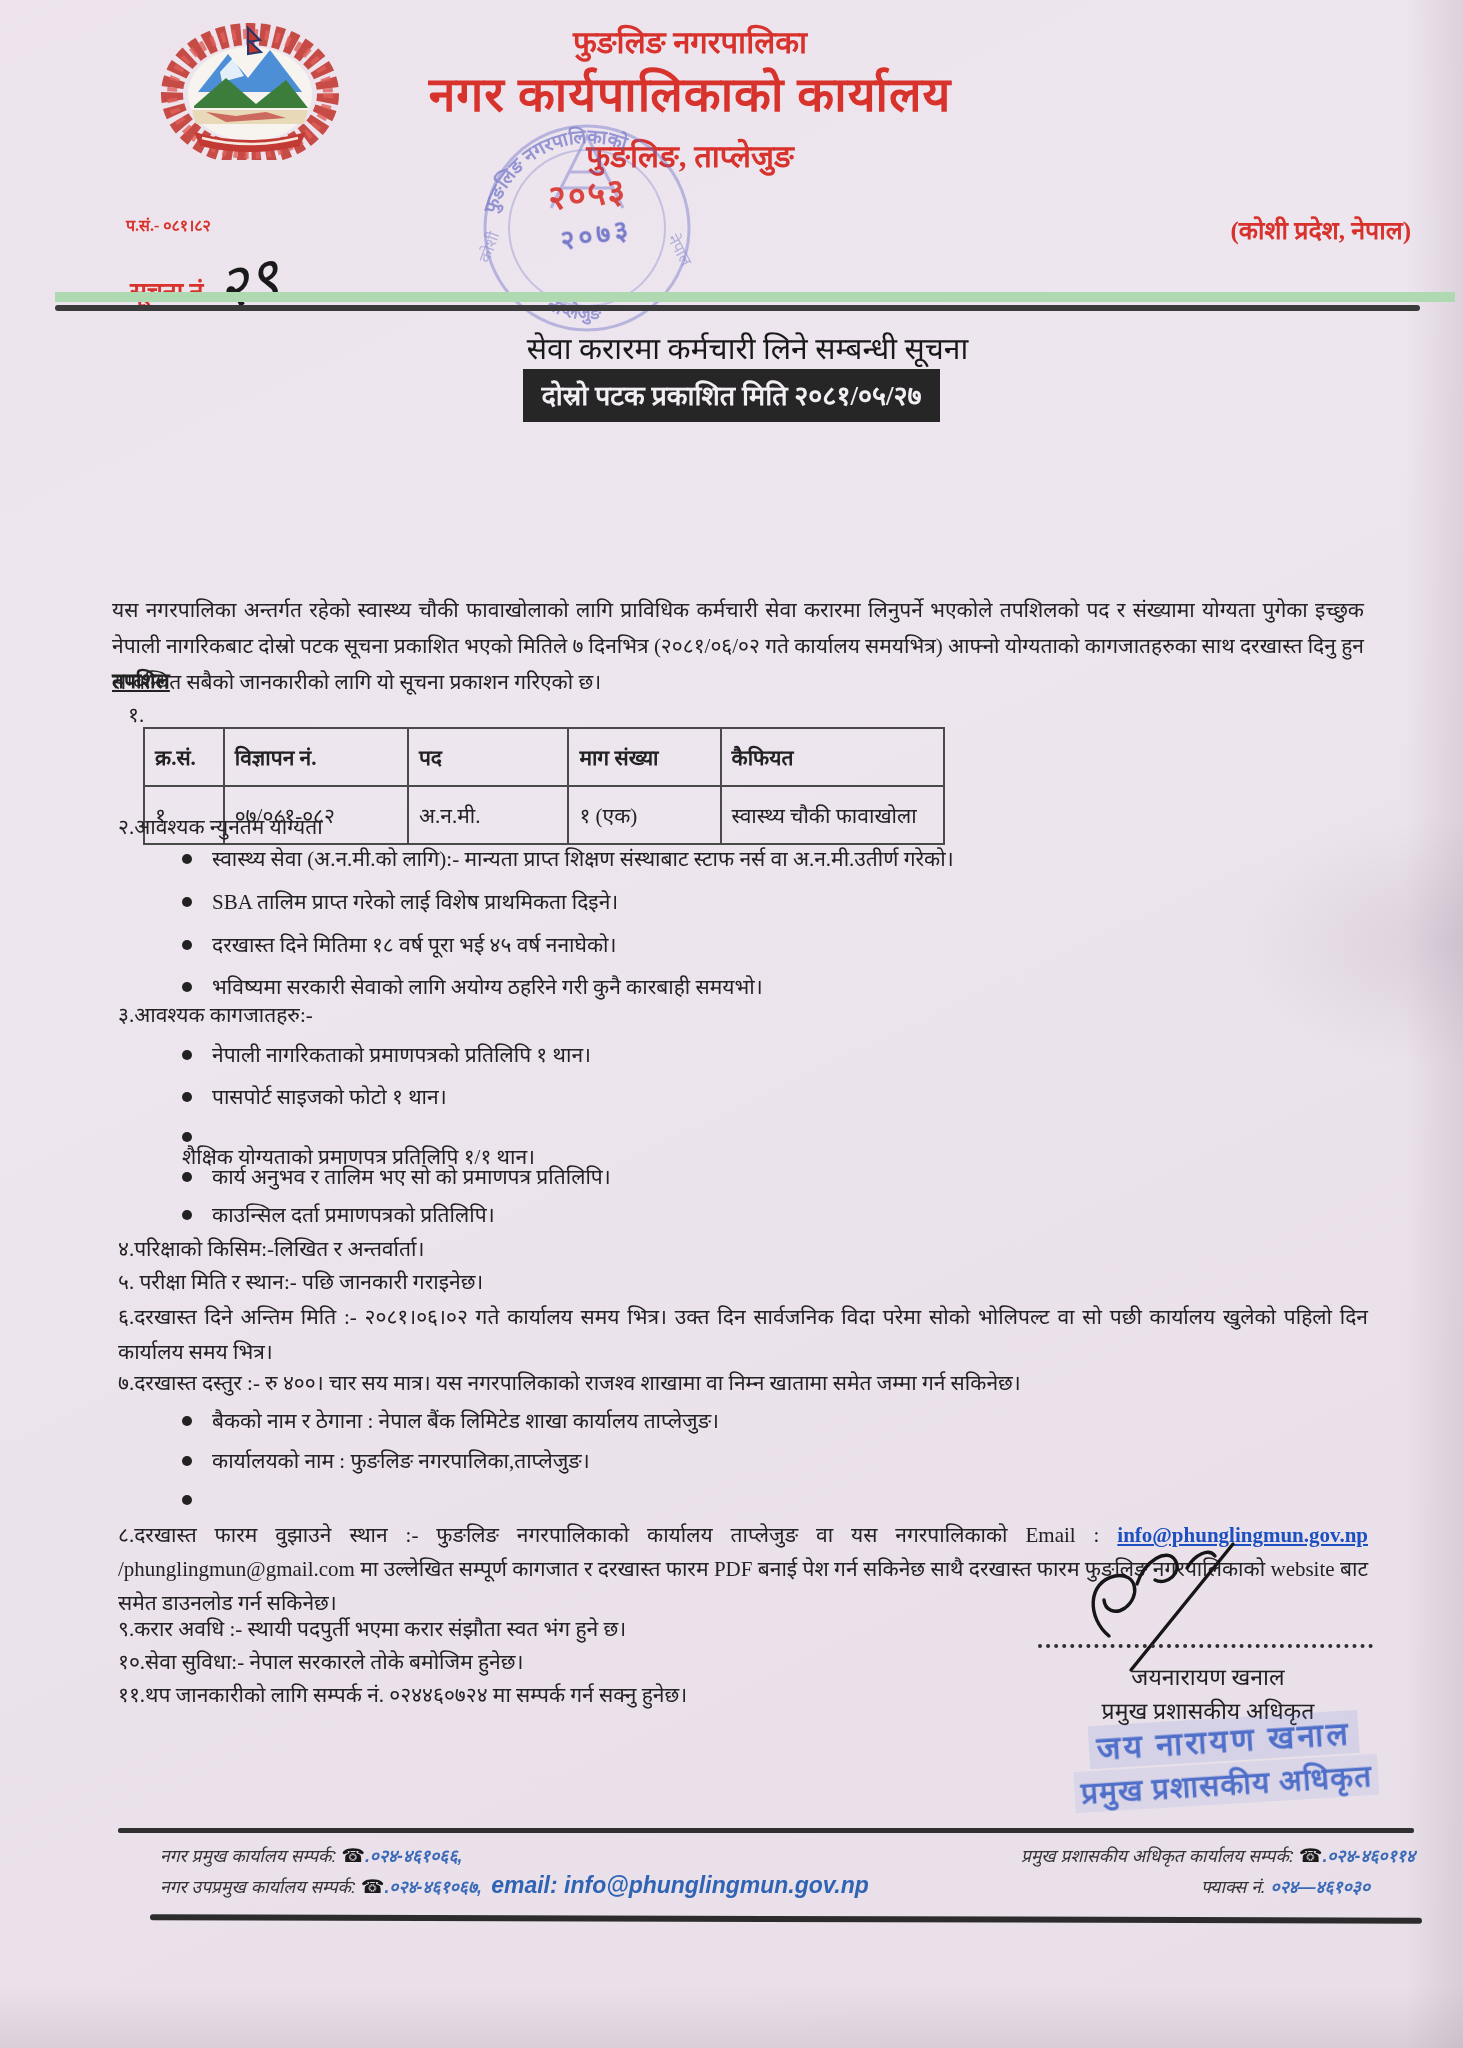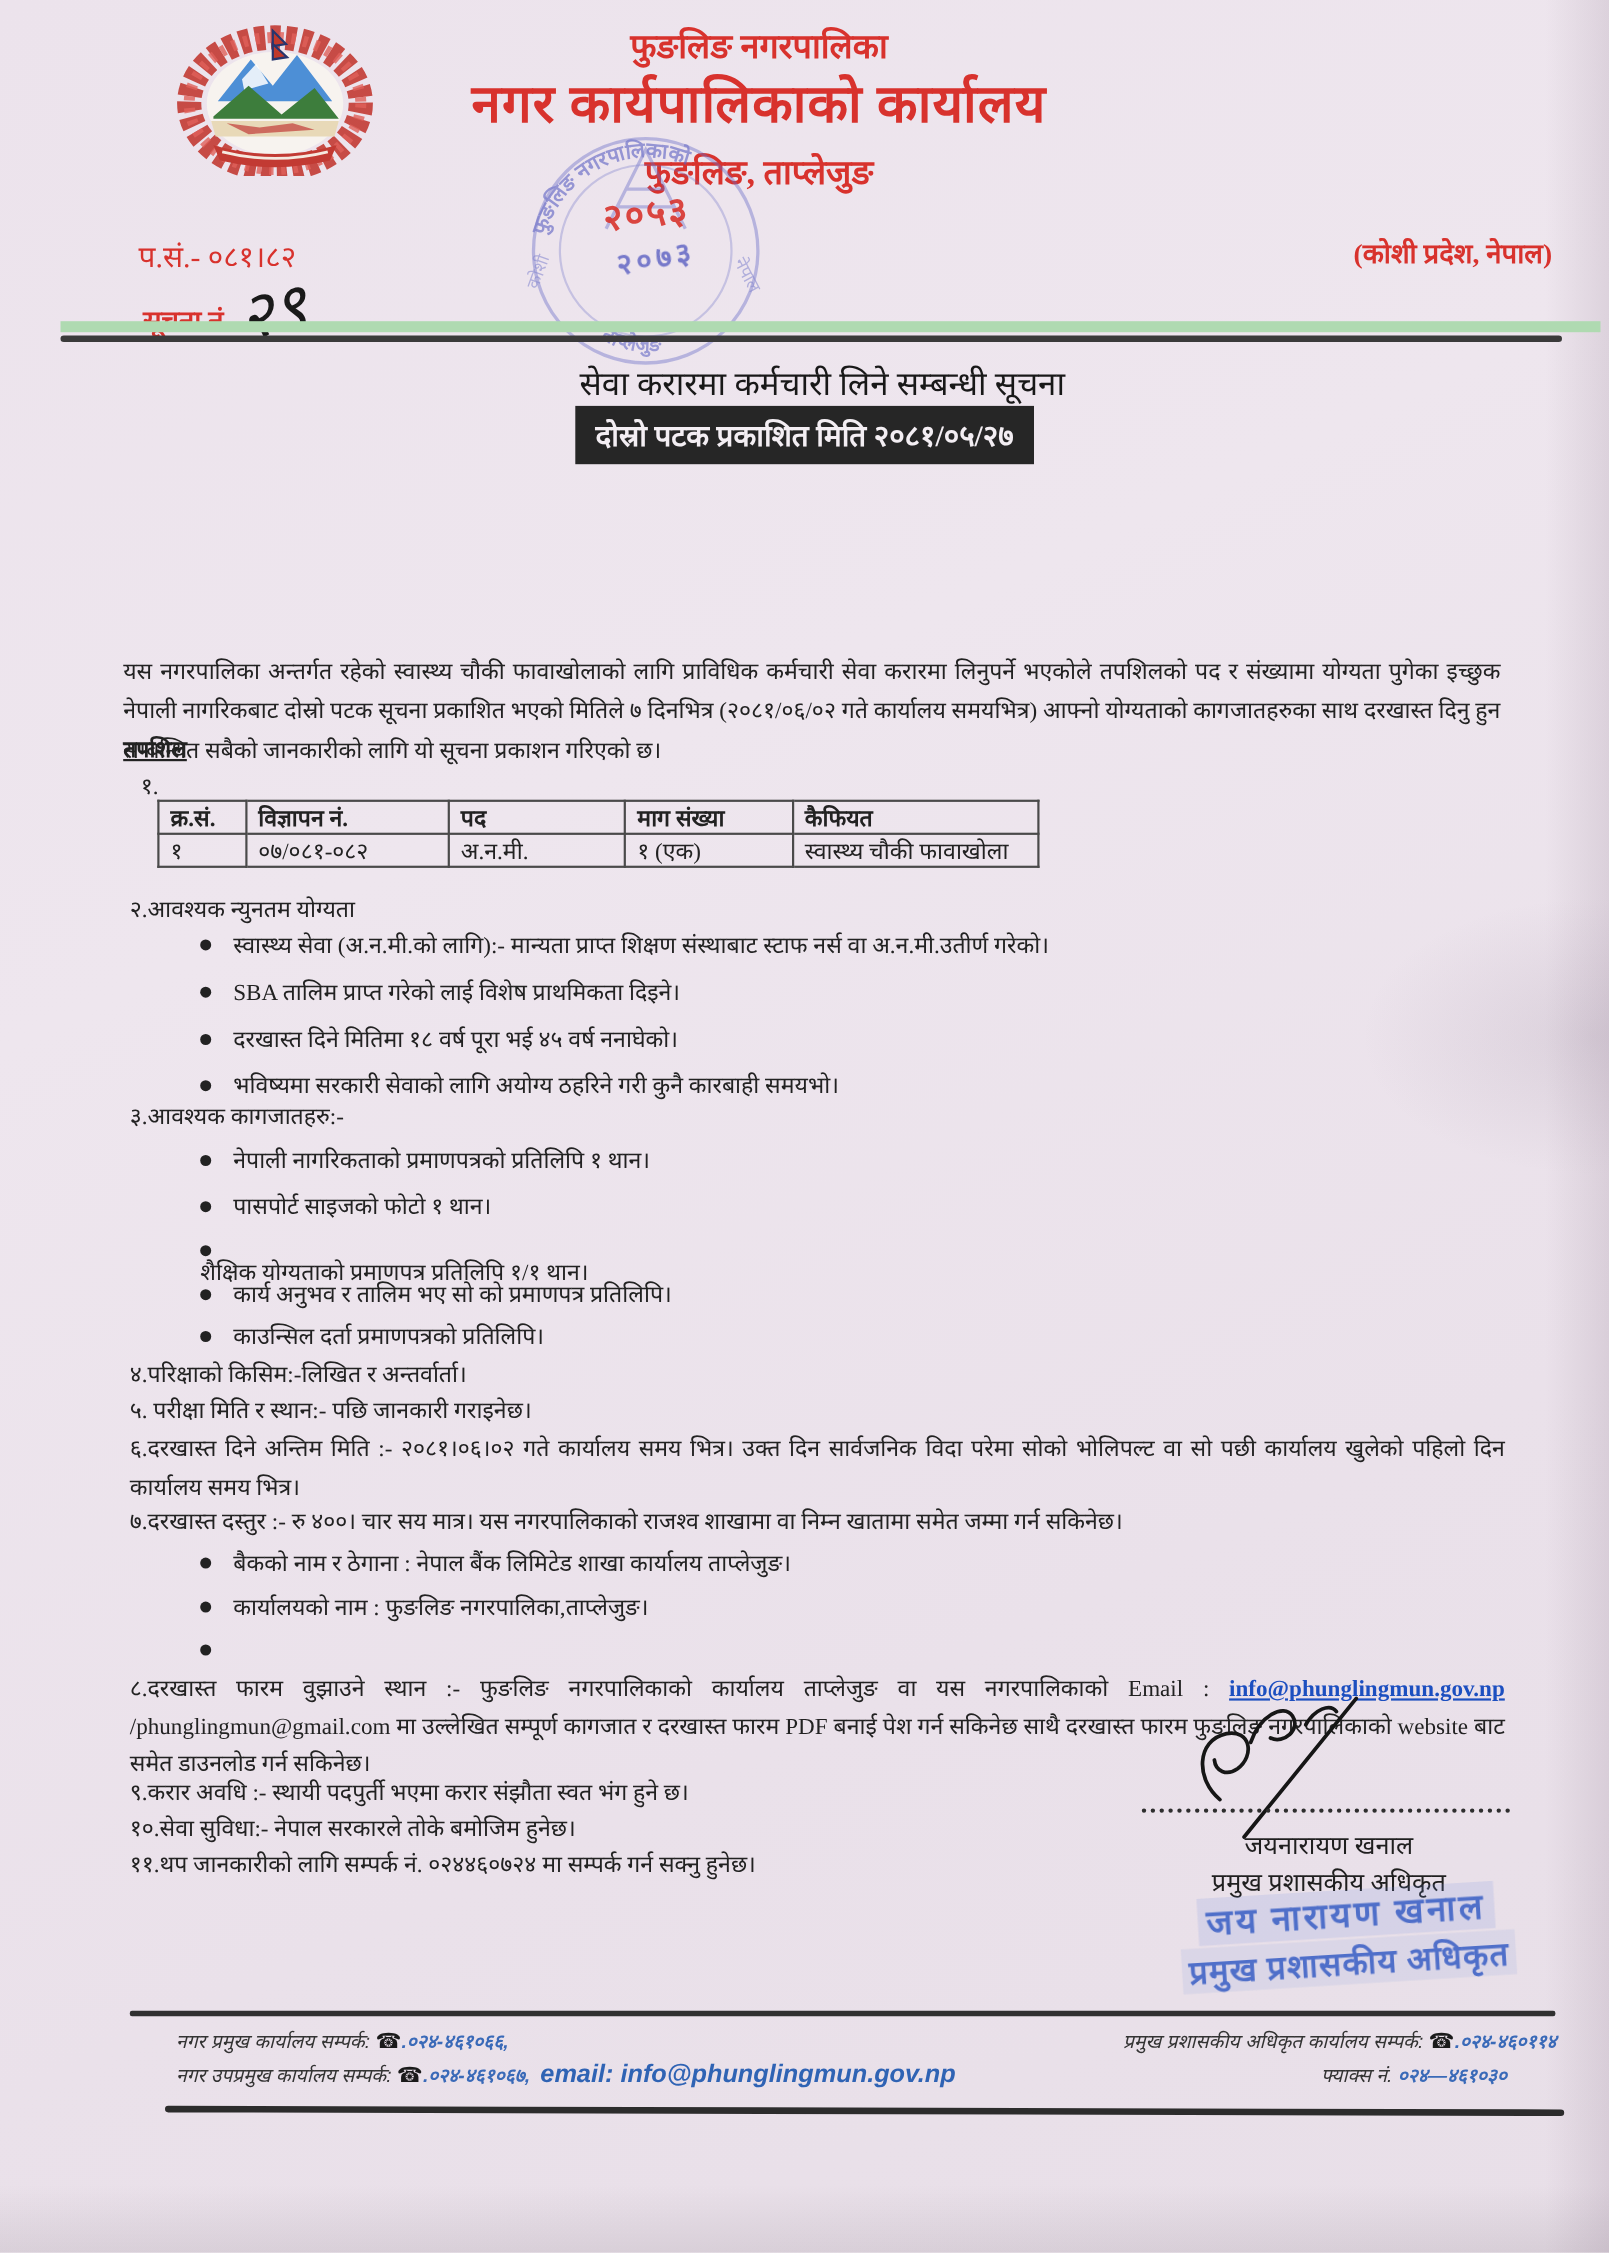--- a/index.html
+++ b/index.html
@@ -16,21 +16,21 @@
       radial-gradient(ellipse 300px 180px at 99% 46%, rgba(120,100,125,.14), rgba(120,100,125,0) 70%);
   }
   .abs{position:absolute;}
   .red{color:#d8322d;}
   .center{text-align:center;}
 
   
   .h-org{left:0;top:20px;width:1380px;font-size:31px;font-weight:bold;}
   .h-office{left:0;top:60px;width:1380px;font-size:48px;font-weight:bold;letter-spacing:1px;}
   .h-loc{left:0;top:134px;width:1380px;font-size:31px;font-weight:bold;}
-  .h-ref{left:126px;top:214px;font-size:27px;font-weight:normal;}
+  .h-ref{left:126px;top:214px;font-size:16px;font-weight:bold;}
   .h-prov{right:52px;top:212px;font-size:25px;font-weight:bold;}
   .h-notice{left:130px;top:250px;font-size:25px;font-weight:bold;}
   .handwritten{display:inline-block;font-size:60px;font-weight:normal;font-style:italic;
     color:#1a1a1a;transform:rotate(-12deg);margin-left:14px;position:relative;top:4px;line-height:1;}
 
   
   .rule-green{left:55px;top:292px;width:1400px;height:10px;background:#afdab1;}
   .rule-dark{left:55px;top:305px;width:1365px;height:6px;background:#3a3a3a;border-radius:3px;}
 
   
@@ -40,21 +40,21 @@
     padding:7px 18px 9px 18px;}
 
   
   .bodytext{font-size:21px;color:#222;}
   .para{left:112px;top:592px;width:1252px;line-height:36px;text-align:justify;}
   .tapasil{left:112px;top:666px;text-decoration:underline;font-weight:bold;}
   .itemno{left:128px;top:700px;}
 
   table.vac{position:absolute;left:143px;top:727px;width:802px;border-collapse:collapse;}
   table.vac th,table.vac td{border:2px solid #4a4a4a;font-size:21px;text-align:left;
-    padding:0 10px;height:28px;color:#222;margin-left:40px;}
+    padding:14px 10px;height:28px;color:#222;margin-left:40px;}
   table.vac th{font-weight:bold;}
   .c0{width:62px;} .c1{width:178px;} .c2{width:158px;} .c3{width:152px;} .c4{width:232px;}
 
   .secline{left:118px;width:1250px;}
   .s2h{top:812px;} 
   .b{display:flex;align-items:flex-start;}
   .dot{width:10px;height:10px;border-radius:50%;background:#222;margin:10px 20px 0 0;flex:0 0 auto;}
   .bl{left:182px;width:1150px;}
   .b20{top:844px;} .b21{top:887px;} .b22{top:930px;} .b23{top:972px;}
   .s3h{top:1000px;}

